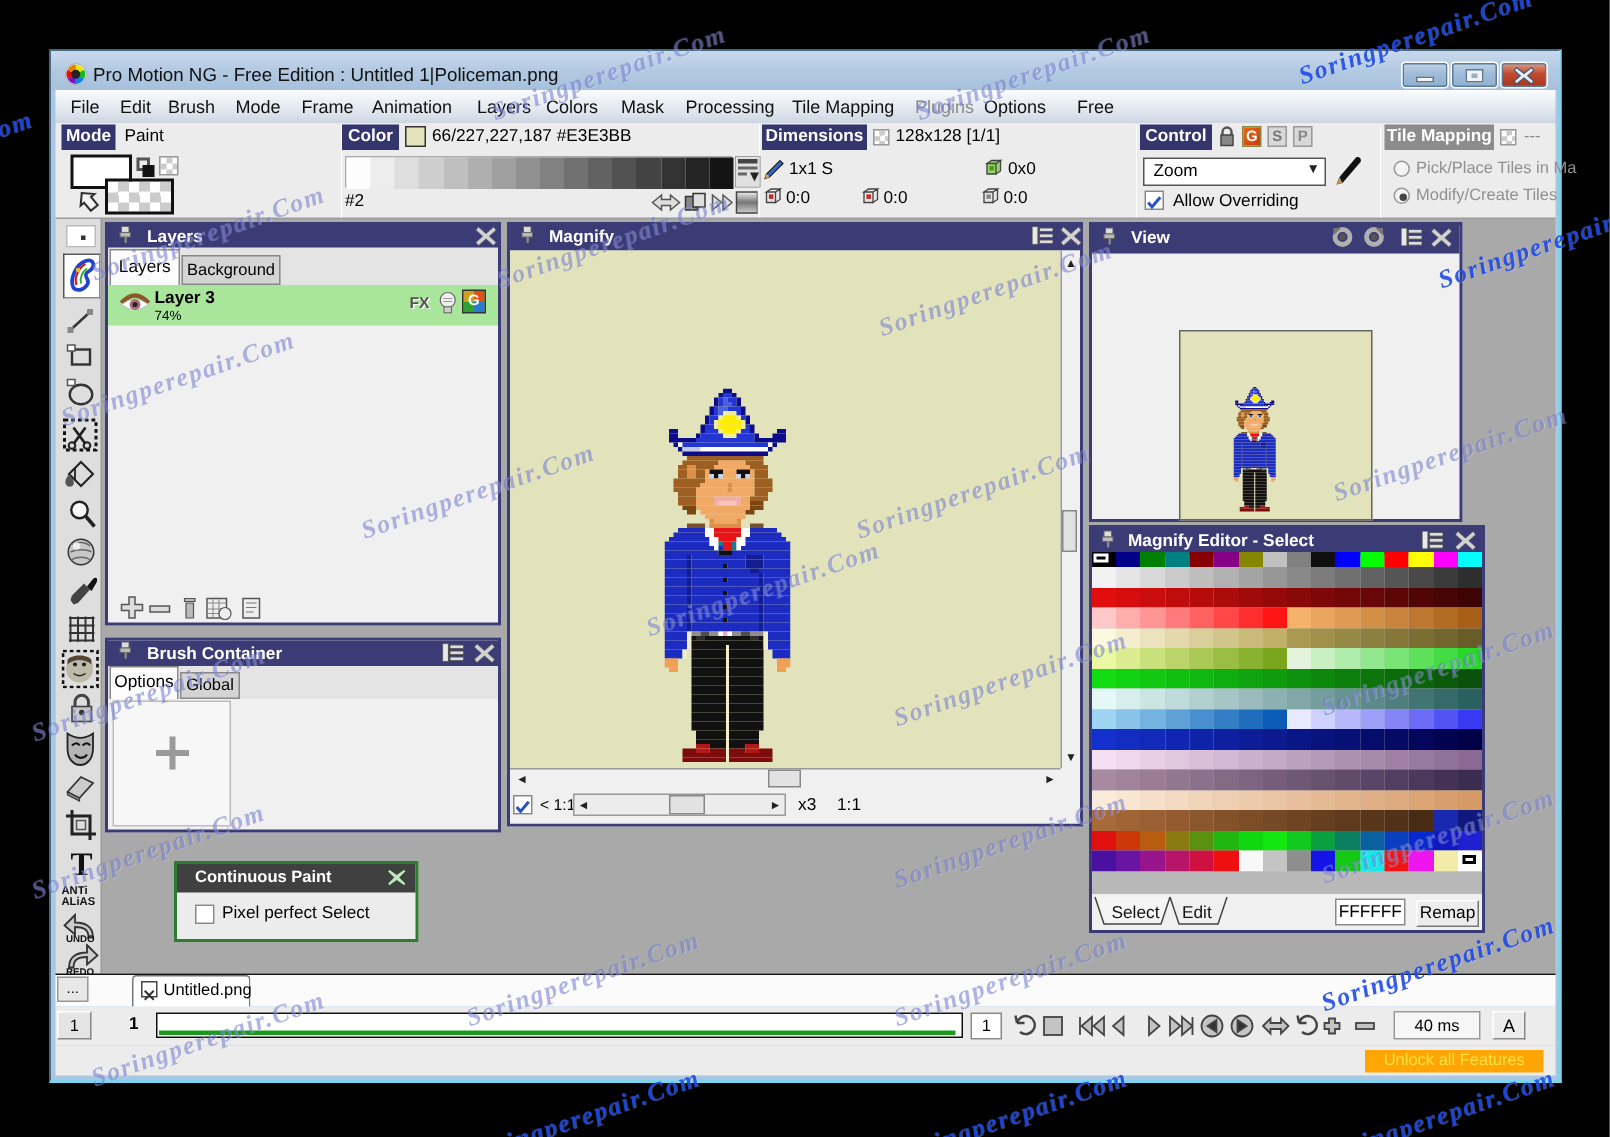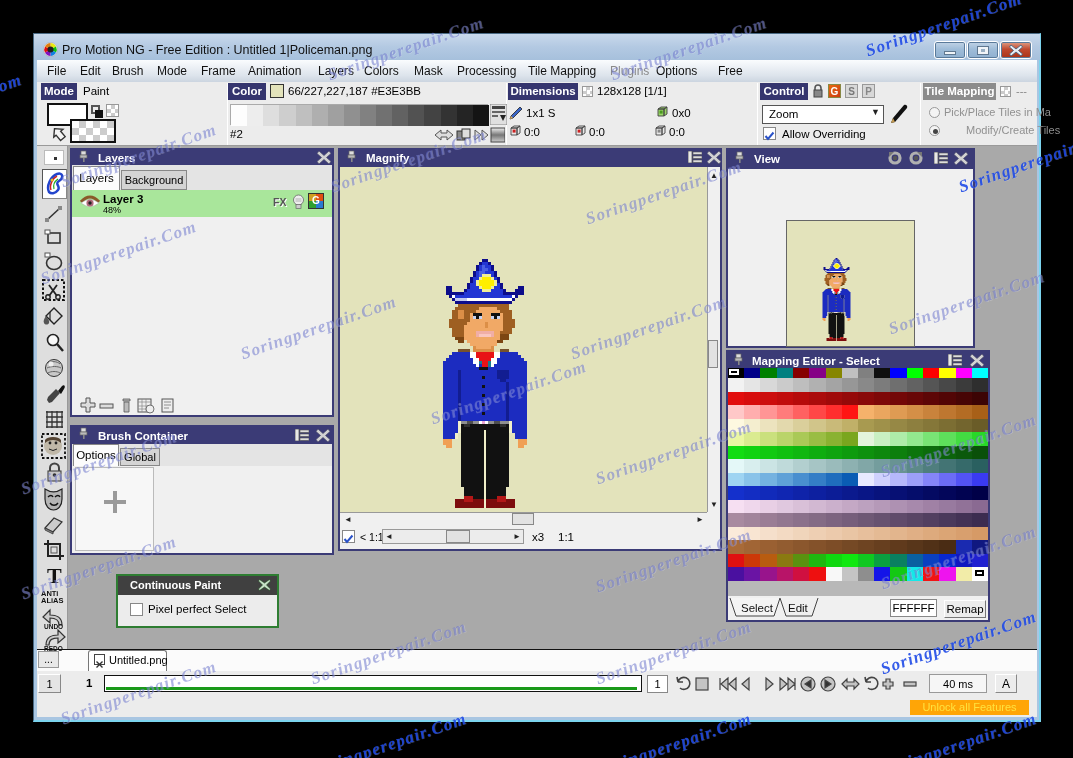--- a/index.html
+++ b/index.html
@@ -154,21 +154,21 @@
     </svg></div>
 <div class="abs" style="left:782px;top:128px;font-size:11.5px;z-index:4">Allow Overriding</div>
 <div class="navlbl" style="left:923px;top:83px;width:73px;background:#8c8c8c;z-index:4">Tile Mapping</div>
 <div class="abs" style="left:1000px;top:86px;width:11px;height:11px;background:repeating-conic-gradient(#ccc 0% 25%, #fff 0% 50%) 0 0/14px 14px;background-size:7px 7px;border:1px solid #999;z-index:4"></div>
 <div class="abs" style="left:1016px;top:85px;font-size:11px;color:#888;z-index:4">---</div>
 <div class="abs" style="left:929px;top:107px;width:11px;height:11px;border-radius:50%;background:#f4f4f4;border:1px solid #999;z-index:4"></div>
 <div class="abs" style="left:944px;top:106px;font-size:11px;color:#909090;white-space:nowrap;z-index:4">Pick/Place Tiles in Ma</div>
 <div class="abs" style="left:929px;top:125px;width:11px;height:11px;border-radius:50%;background:#f4f4f4;border:1px solid #999;z-index:4">
     <div style="position:absolute;left:3px;top:3px;width:5px;height:5px;border-radius:50%;background:#444"></div>
   </div>
-<div class="abs" style="left:966px;top:124px;font-size:11px;color:#909090;white-space:nowrap;z-index:4">Modify/Create Tiles</div>
+<div class="abs" style="left:944px;top:124px;font-size:11px;color:#909090;white-space:nowrap;z-index:4">Modify/Create Tiles</div>
 <div class="abs" style="left:37px;top:146px;width:1000px;height:503px;background:#a9a9a9;z-index:2"></div>
 <div class="abs" style="left:37px;top:146px;width:31px;height:503px;background:#dedede;border-right:1px solid #999;z-index:3"></div>
 <div class="panel" style="left:70px;top:148px;width:264px;height:269px;z-index:5">
     <div class="ptitle"><span style="margin-left:26px">Layers</span></div>
   </div>
 <svg class="abs" style="left:78px;top:150px;z-index:6" width="11" height="13" viewBox="0 0 11 13">
     <rect x="3" y="1" width="5" height="4" fill="#ddd" stroke="#666" stroke-width="0.7"></rect>
     <rect x="2" y="5" width="7" height="3" fill="#bbb" stroke="#666" stroke-width="0.7"></rect>
     <rect x="5" y="8" width="1.6" height="4" fill="#888"></rect>
   </svg>
@@ -179,21 +179,21 @@
 <div class="abs" style="left:73px;top:166px;width:47px;height:24px;background:#fcfcfc;border:1px solid #888;border-bottom:none;font-size:11.5px;text-align:center;line-height:22px;z-index:7">Layers</div>
 <div class="abs" style="left:121px;top:170px;width:66px;height:20px;background:#d4d4d4;border:1px solid #888;font-size:11px;text-align:center;line-height:19px;z-index:6">Background</div>
 <div class="abs" style="left:72px;top:190px;width:260px;height:27px;background:#a9e69b;z-index:6"></div>
 <svg class="abs" style="left:80px;top:194px;z-index:7" width="20" height="15" viewBox="0 0 20 15">
     <path d="M1 8 Q10 -2 19 8" fill="none" stroke="#8a5a2a" stroke-width="3"></path>
     <path d="M1 9 Q10 2 19 9 Q10 16 1 9 Z" fill="#fff" stroke="#aaa" stroke-width="0.5"></path>
     <circle cx="10" cy="9" r="3.6" fill="#b06a7a"></circle>
     <circle cx="10" cy="9" r="1.7" fill="#222"></circle>
   </svg>
 <div class="abs" style="left:103px;top:193px;font-size:11.5px;font-weight:bold;z-index:7">Layer 3</div>
-<div class="abs" style="left:103px;top:205px;font-size:9px;z-index:7">48%</div>
+<div class="abs" style="left:103px;top:205px;font-size:9px;z-index:7">74%</div>
 <div class="abs" style="left:273px;top:196px;font-size:10.5px;font-weight:bold;color:#555;text-shadow:1px 1px 0 #fff;z-index:7">FX</div>
 <svg class="abs" style="left:292px;top:194px;z-index:7" width="13" height="17" viewBox="0 0 13 17">
     <circle cx="6.5" cy="6" r="5" fill="#eee" stroke="#666" stroke-width="0.8"></circle>
     <rect x="4" y="10.5" width="5" height="4" fill="#ccc" stroke="#666" stroke-width="0.7"></rect>
     <path d="M3.5 5 L9.5 5 M3.5 7 L9.5 7" stroke="#999" stroke-width="0.7"></path>
   </svg>
 <div class="abs" style="left:308px;top:193px;width:16px;height:16px;z-index:7;background:conic-gradient(#e05010 0 25%,#2a7ad0 0 50%,#30a030 0 75%,#d0a020 0 100%);border:1px solid #333">
     <span style="position:absolute;left:3px;top:1px;color:#fff;font-weight:bold;font-size:10px">G</span>
   </div>
 <svg class="abs" style="left:80px;top:397px;z-index:7" width="104" height="18" viewBox="0 0 104 18">
@@ -988,21 +988,21 @@
 <rect x="12" y="240" width="9" height="3" fill="#7d0d0d"></rect>
 <rect x="21" y="240" width="9" height="3" fill="#b31717"></rect>
 <rect x="30" y="240" width="24" height="3" fill="#7d0d0d"></rect>
 <rect x="54" y="240" width="9" height="3" fill="#b31717"></rect>
 <rect x="63" y="240" width="9" height="3" fill="#7d0d0d"></rect>
 <rect x="12" y="243" width="60" height="3" fill="#7d0d0d"></rect>
 <rect x="12" y="246" width="60" height="3" fill="#7d0d0d"></rect>
 <rect x="41" y="171" width="2" height="78" fill="#f1efc9"></rect>
   </svg>
 <div class="panel" style="left:726px;top:350px;width:264px;height:272px;background:#c0c0c0;z-index:8">
-    <div class="ptitle" style="height:18px;line-height:18px"><span style="margin-left:24px">Mapping Editor - Select</span></div>
+    <div class="ptitle" style="height:18px;line-height:18px"><span style="margin-left:24px">Magnify Editor - Select</span></div>
   </div>
 <svg class="abs" style="left:733px;top:353px;z-index:9" width="11" height="13" viewBox="0 0 11 13">
     <rect x="3" y="1" width="5" height="4" fill="#ddd" stroke="#666" stroke-width="0.7"></rect>
     <rect x="2" y="5" width="7" height="3" fill="#bbb" stroke="#666" stroke-width="0.7"></rect>
     <rect x="5" y="8" width="1.6" height="4" fill="#888"></rect>
   </svg>
 <svg class="abs" style="left:948px;top:354px;z-index:9" width="14" height="12" viewBox="0 0 14 12">
     <rect x="0" y="0" width="4" height="12" fill="#e8e8e8" stroke="#555" stroke-width="0.8"></rect>
     <rect x="5" y="1" width="9" height="2.4" fill="#ddd" stroke="#555" stroke-width="0.6"></rect>
     <rect x="5" y="5" width="9" height="2.4" fill="#ddd" stroke="#555" stroke-width="0.6"></rect>

